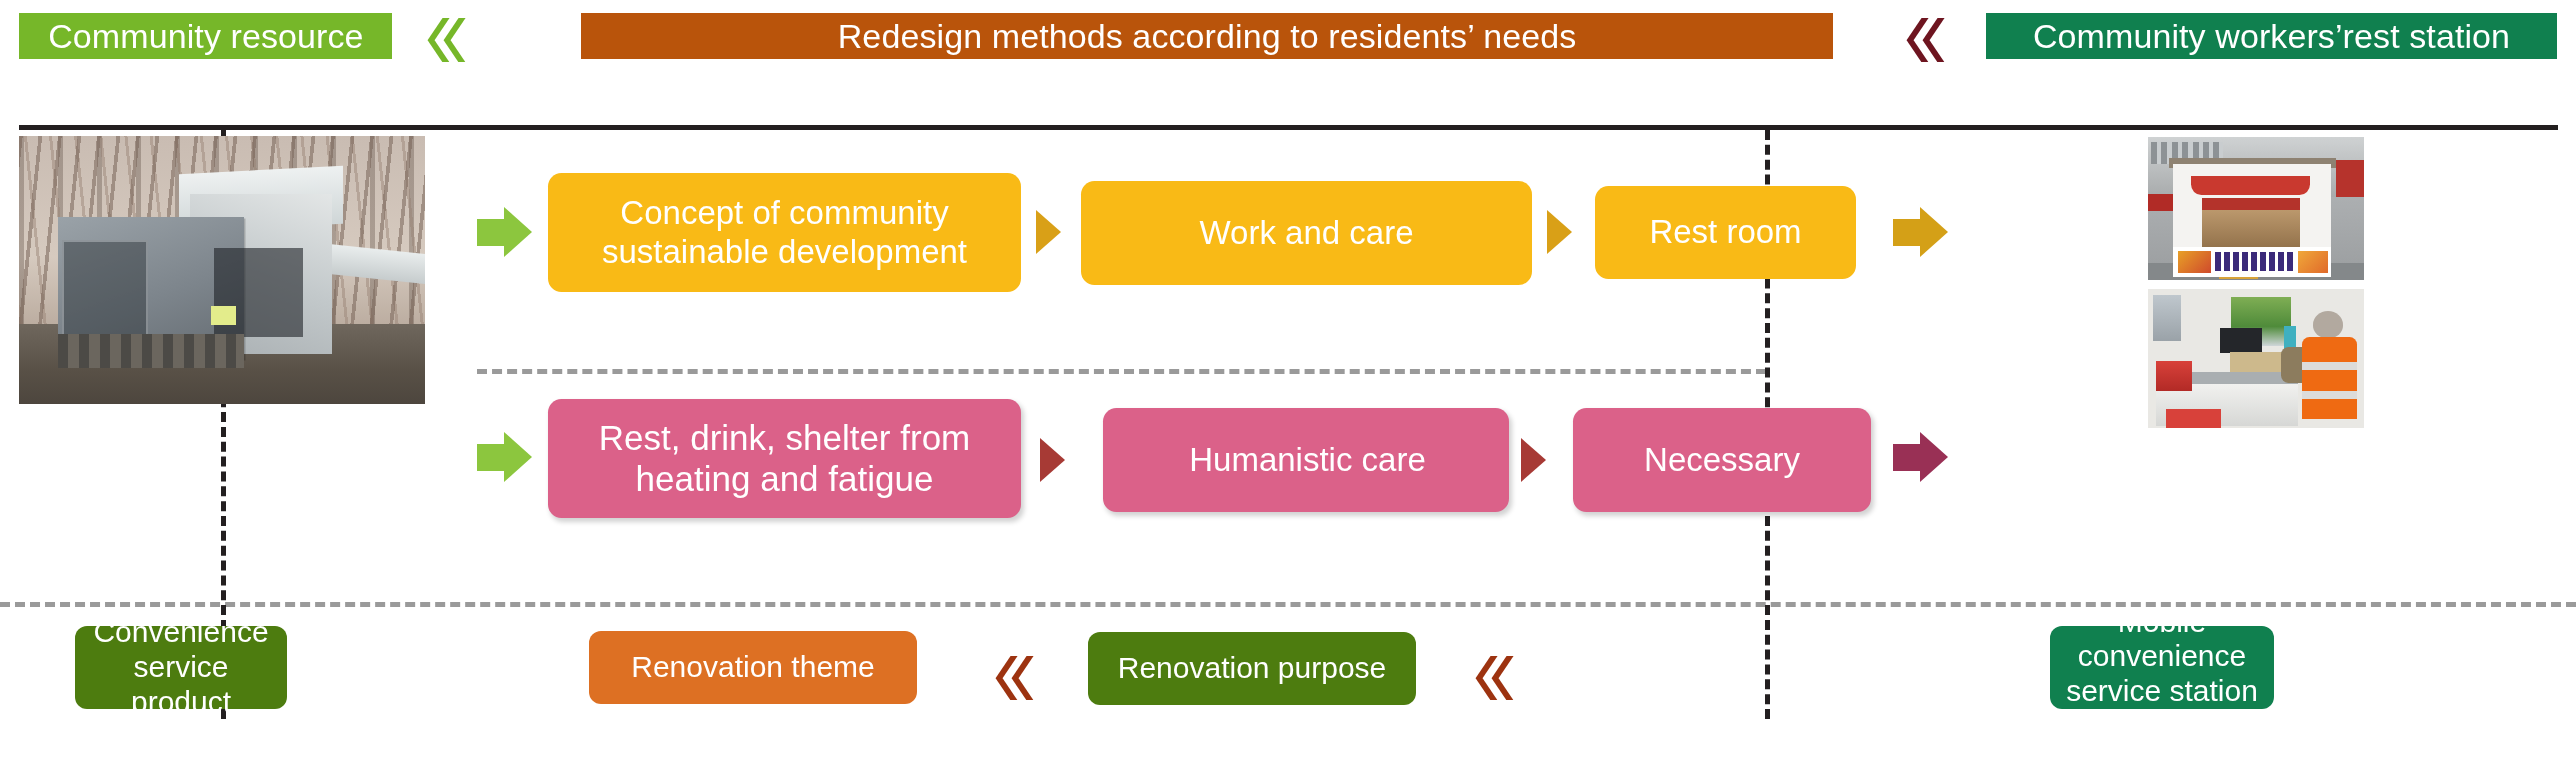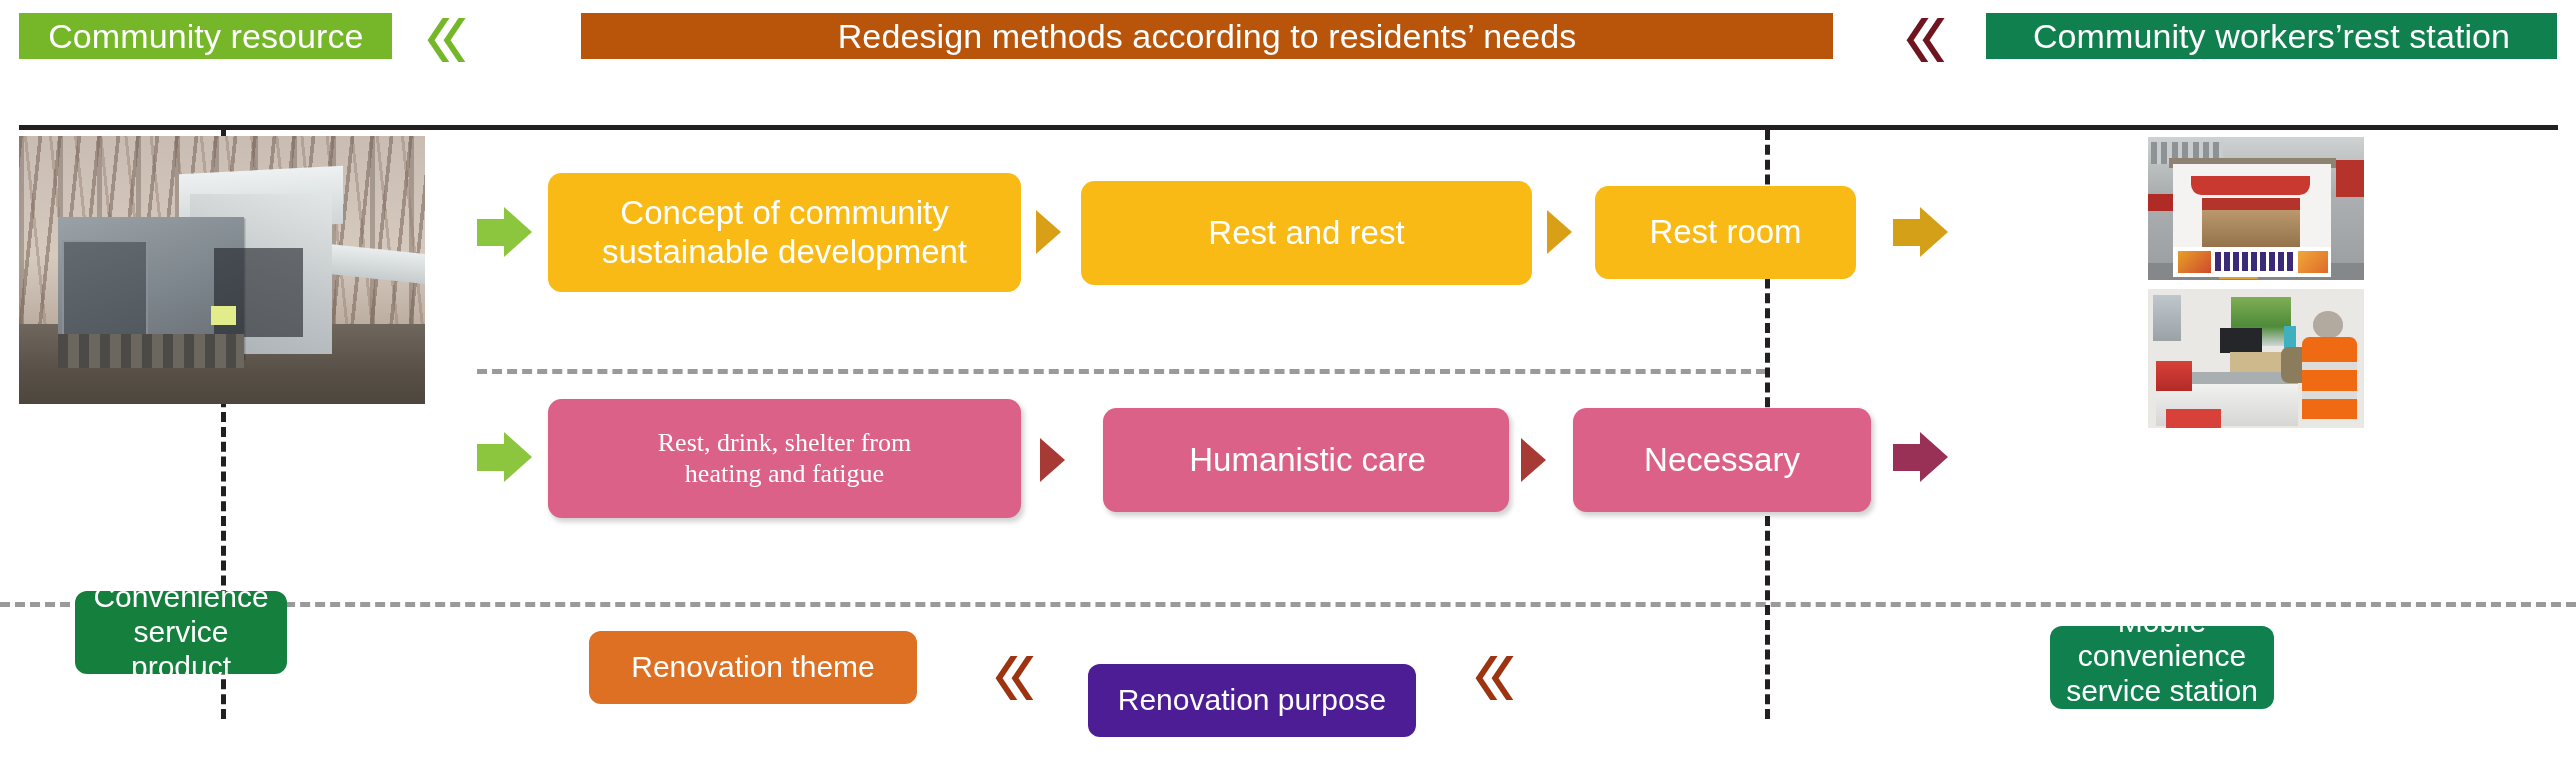--- a/index.html
+++ b/index.html
@@ -157,33 +157,33 @@
   .pbox span{display:block;}
 
   
   .yellow{background:#F9BA16;}
   #y1{left:548px; top:173px; width:473px; height:119px; font-size:33px;}
   #y2{left:1081px;top:181px; width:451px; height:104px; font-size:33px;}
   #y3{left:1595px;top:186px; width:261px; height:93px; font-size:33px;justify-content:center;}
 
   
   .pink{background:#DB6189;box-shadow:2.2px 3.7px 5.2px rgba(0,0,0,.18);}
-  #p1{left:548px; top:399px; width:473px; height:119px; font-size:26px;font-family:Liberation Serif, serif;}
+  #p1{left:548px; top:399px; width:473px; height:119px; font-size:35px;}
   #p2{left:1103px;top:408px; width:406px; height:104px; font-size:33px;padding-left:12px;}
   #p3{left:1573px;top:408px; width:298px; height:104px; font-size:33px;}
 
   
   .bbox{
     position:absolute;display:flex;align-items:center;justify-content:center;
     text-align:center;color:#fff;border-radius:12px;box-sizing:border-box;
     line-height:1.16;font-size:30px;padding:0 7.5px;
   }
-  #b-green {left:75px; top:591px; width:212px;height:83px;background:#15803d;}
+  #b-green {left:75px; top:626px; width:212px;height:83px;background:#4d7c0f;}
   #b-o1    {left:589px; top:631px; width:328px;height:73px; background:#DD7023;}
-  #b-o2    {left:1088px;top:664px; width:328px;height:73px; background:#4c1d95;}
+  #b-o2    {left:1088px;top:632px; width:328px;height:73px; background:#4d7c0f;}
   #b-o3    {left:1573px;top:631px; width:294px;height:73px; background:#DD7023;}
   #b-teal  {left:2050px;top:626px; width:224px;height:83px;background:#10804F;align-items:flex-end;}
 
   
   
   .fatarrow{position:absolute;}
   .fatarrow .shaft{position:absolute;left:0;top:12px;width:28px;height:27px;background:currentColor;}
   .fatarrow .head{position:absolute;left:27px;top:0;width:0;height:0;
     border-top:25px solid transparent;border-bottom:25px solid transparent;
     border-left:28px solid currentColor;}
@@ -261,21 +261,21 @@
     <span>
       <span>Concept of community</span>
       <span>sustainable development</span>
     </span>
   </div>
 
   <span class="tri" id="tri-y1"></span>
 
   <div class="pbox yellow" id="y2">
     <span>
-      <span>Rest and rest</span>
+      <span>Work and care</span>
     </span>
   </div>
 
   <span class="tri" id="tri-y2"></span>
 
   <div class="pbox yellow" id="y3">
     <span>
       <span>Rest room</span>
     </span>
   </div>

